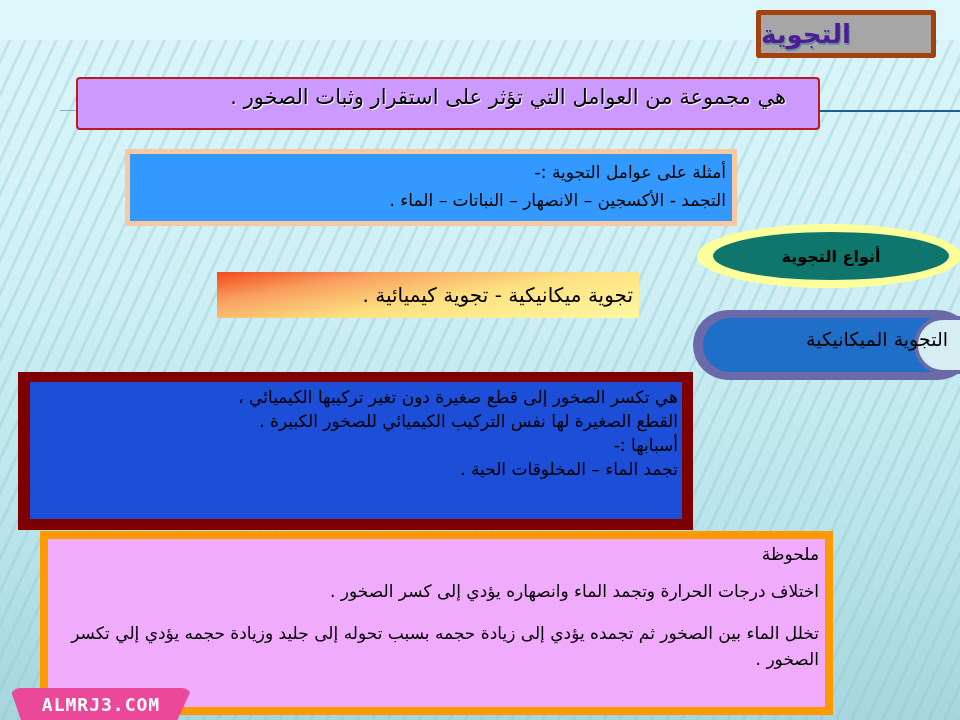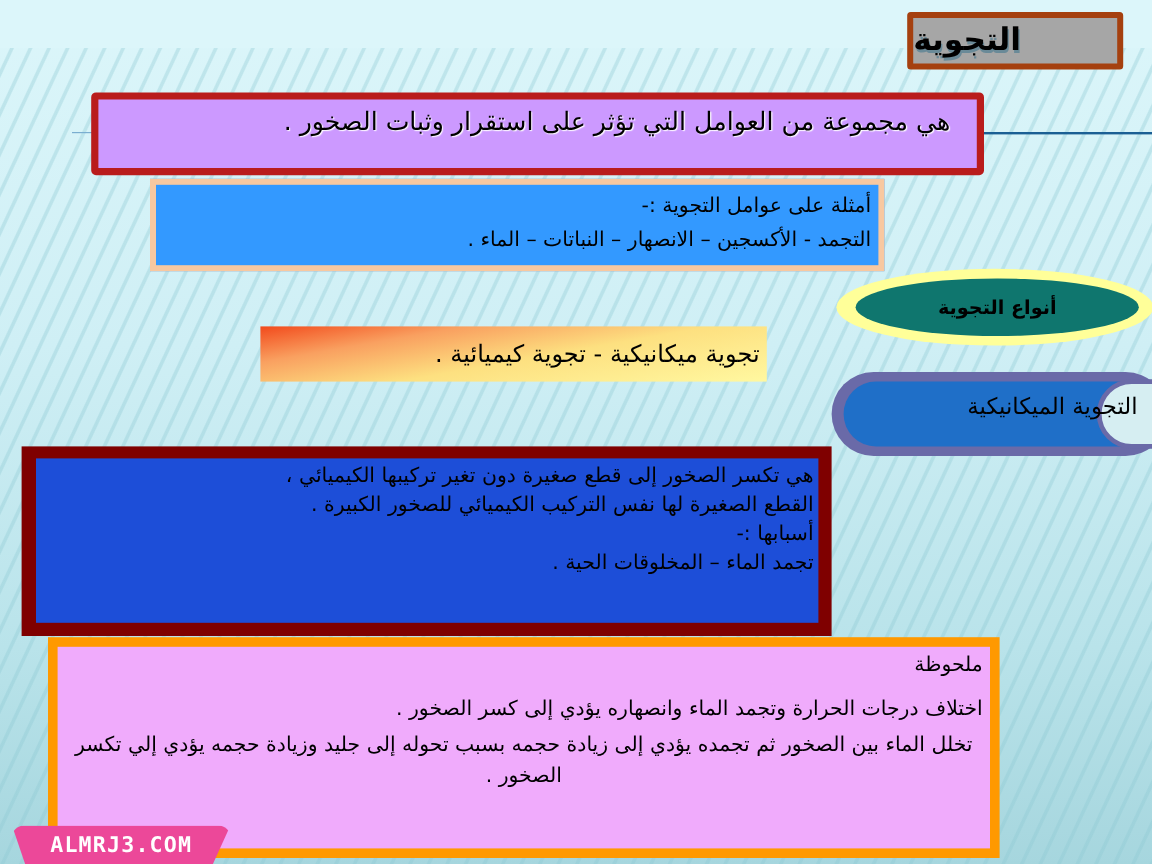--- a/index.html
+++ b/index.html
@@ -46,35 +46,35 @@
       border: 5px solid #a5400f;
       border-radius: 3px;
       box-sizing: border-box;
       display: flex; align-items: center; justify-content: flex-end;
       padding-right: 58px;
       direction: rtl;
     }
     .title-box span {
       font-size: 26px;
       font-weight: bold;
-      color: #000000;
+      color: #4c1d95;
       text-shadow: 1px 2px 0 #6a8a98;
     }
 
     
     .def-box {
       position: absolute;
       left: 76px; top: 77px;
-      width: 744px; height: 69px;
+      width: 744px; height: 53px;
       background: #cc99ff;
-      border: 6px solid #b91c1c;
+      border: 2px solid #b91c1c;
       border-radius: 4px;
       box-sizing: border-box;
       direction: rtl;
-      padding: 6px 22px 0 14px;
+      padding: 6px 32px 0 14px;
       font-size: 21px;
       color: #000;
       text-shadow: 1px 1px 1px #fff;
     }
 
     
     .ex-box {
       position: absolute;
       left: 125px; top: 149px;
       width: 612px; height: 77px;
@@ -198,21 +198,21 @@
       box-sizing: border-box;
       padding: 2px 6px 0 6px;
       font-size: 17px;
       color: #000;
     }
     .note-inner p {
       margin: 0;
       line-height: 26px;
     }
     .note-inner p.gap { margin-top: 11px; }
-    .note-inner p.tight { margin-top: 4px; line-height: 26px; text-align: center; }
+    .note-inner p.tight { margin-top: 16px; line-height: 26px; }
 
     
     .watermark {
       position: absolute;
       left: 10px; top: 688px;
       width: 182px; height: 32px;
       background: #ec4899;
       border-radius: 10px 10px 0 0;
       clip-path: polygon(0 0, 100% 0, 92% 100%, 6% 100%);
       display: flex; align-items: center; justify-content: center;

